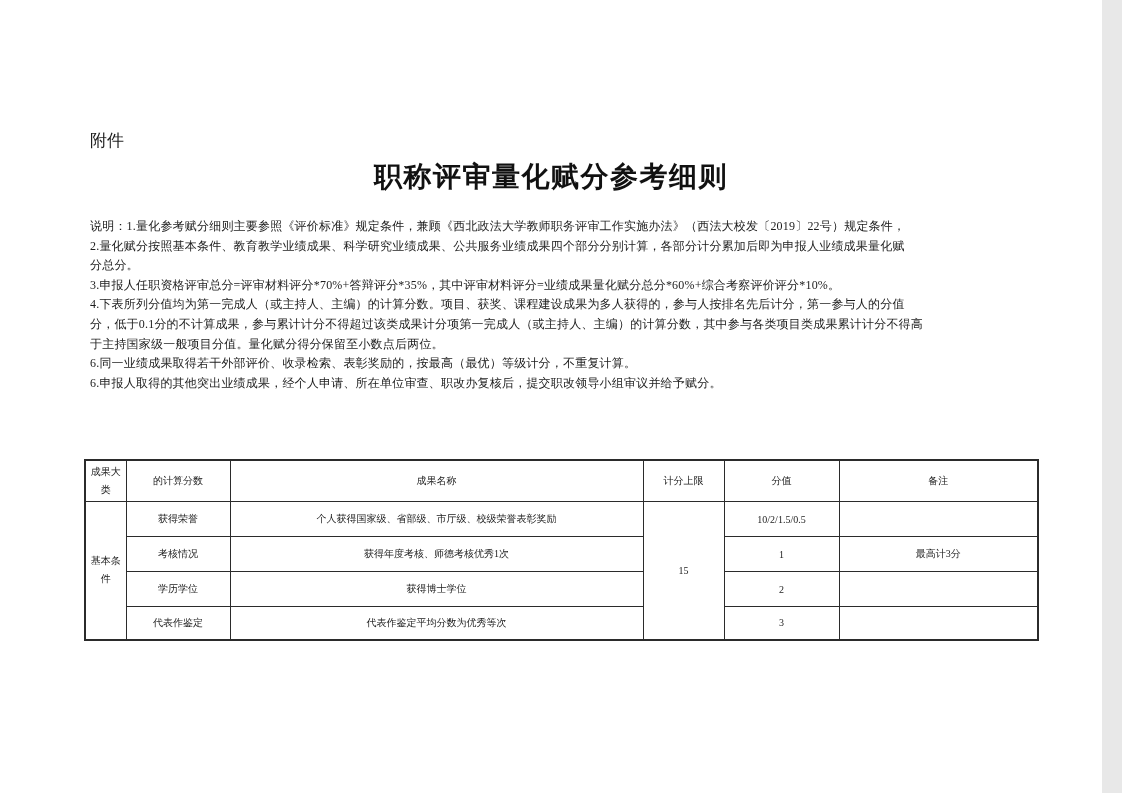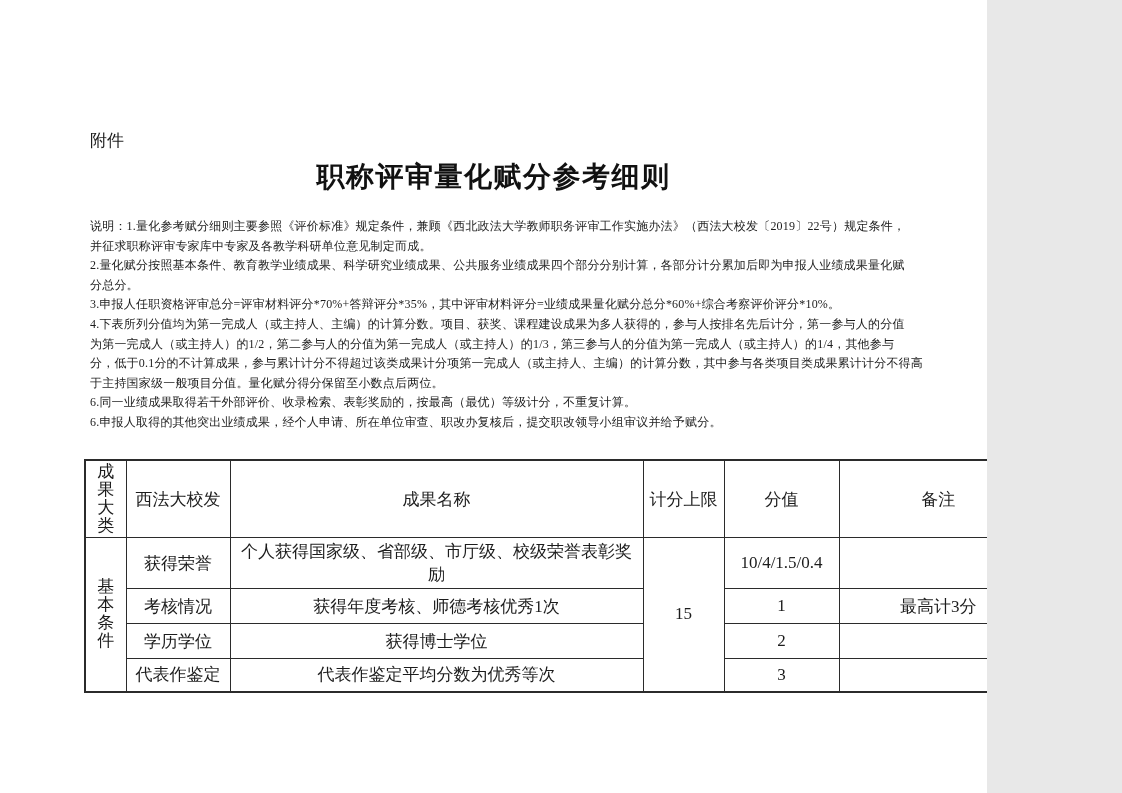--- a/index.html
+++ b/index.html
@@ -1,21 +1,21 @@
 <!DOCTYPE html>
 <html><head>
 <meta charset="utf-8">
 <style>
   * { margin: 0; padding: 0; box-sizing: border-box; }
   html, body { background: #e8e8e8; }
   body { font-family: "Liberation Serif", serif; }
 
   .page {
     position: relative;
-    width: 987px;
+    width: 1102px;
     height: 793px;
     background: #ffffff;
     overflow: hidden;
     color: #1c1c1c;
   }
 
   .attachment {
     position: absolute;
     left: 90px;
     top: 129px;
@@ -51,21 +51,21 @@
     letter-spacing: 0.2px;
   }
 
   table.scoring {
     position: absolute;
     left: 84px;
     top: 459px;
     border-collapse: collapse;
     table-layout: fixed;
     width: 953px;
-    font-size: 17px;
+    font-size: 10px;
     color: #1c1c1c;
   }
   table.scoring td, table.scoring th {
     border: 1px solid #2b2b2b;
     text-align: center;
     vertical-align: middle;
     font-weight: normal;
     padding: 2px 4px;
     overflow: hidden;
   }
@@ -91,57 +91,55 @@
 <body>
 
 <div class="page">
 
   <div class="attachment">附件</div>
 
   <div class="doc-title">职称评审量化赋分参考细则</div>
 
   <div class="notes">
     <div class="note-line">说明：1.量化参考赋分细则主要参照《评价标准》规定条件，兼顾《西北政法大学教师职务评审工作实施办法》（西法大校发〔2019〕22号）规定条件，</div>
-    <div class="note-line">并征求职称评审专家库中专家及各教学科研单位意见制定而成。</div>
     <div class="note-line">2.量化赋分按照基本条件、教育教学业绩成果、科学研究业绩成果、公共服务业绩成果四个部分分别计算，各部分计分累加后即为申报人业绩成果量化赋</div>
     <div class="note-line">分总分。</div>
     <div class="note-line">3.申报人任职资格评审总分=评审材料评分*70%+答辩评分*35%，其中评审材料评分=业绩成果量化赋分总分*60%+综合考察评价评分*10%。</div>
     <div class="note-line">4.下表所列分值均为第一完成人（或主持人、主编）的计算分数。项目、获奖、课程建设成果为多人获得的，参与人按排名先后计分，第一参与人的分值</div>
-    <div class="note-line">为第一完成人（或主持人）的1/2，第二参与人的分值为第一完成人（或主持人）的1/3，第三参与人的分值为第一完成人（或主持人）的1/4，其他参与</div>
     <div class="note-line">分，低于0.1分的不计算成果，参与累计计分不得超过该类成果计分项第一完成人（或主持人、主编）的计算分数，其中参与各类项目类成果累计计分不得高</div>
     <div class="note-line">于主持国家级一般项目分值。量化赋分得分保留至小数点后两位。</div>
     <div class="note-line">6.同一业绩成果取得若干外部评价、收录检索、表彰奖励的，按最高（最优）等级计分，不重复计算。</div>
     <div class="note-line">6.申报人取得的其他突出业绩成果，经个人申请、所在单位审查、职改办复核后，提交职改领导小组审议并给予赋分。</div>
   </div>
 
   <table class="scoring">
     <colgroup>
       <col style="width:41px">
       <col style="width:104px">
       <col style="width:413px">
       <col style="width:81px">
       <col style="width:115px">
       <col style="width:199px">
     </colgroup>
     <tbody>
       <tr class="header-row">
         <th class="group-head outer-l">成果大类</th>
-        <th>西法大校发</th>
+        <th>的计算分数</th>
         <th>成果名称</th>
         <th>计分上限</th>
         <th>分值</th>
         <th class="outer-r">备注</th>
       </tr>
 
       <tr class="data-row">
         <td class="group-cell outer-l" rowspan="4">基本条件</td>
         <td>获得荣誉</td>
         <td class="cell-name">个人获得国家级、省部级、市厅级、校级荣誉表彰奖励</td>
         <td rowspan="4">15</td>
-        <td>10/4/1.5/0.4</td>
+        <td>10/2/1.5/0.5</td>
         <td class="outer-r"></td>
       </tr>
 
       <tr class="data-row">
         <td>考核情况</td>
         <td class="cell-name">获得年度考核、师德考核优秀1次</td>
         <td>1</td>
         <td class="outer-r">最高计3分</td>
       </tr>
 

